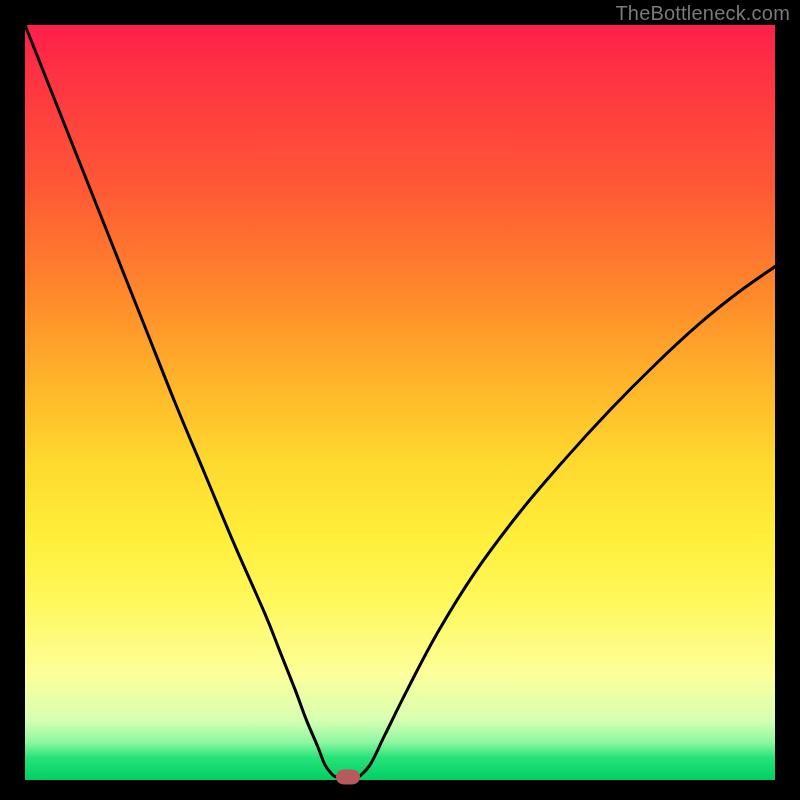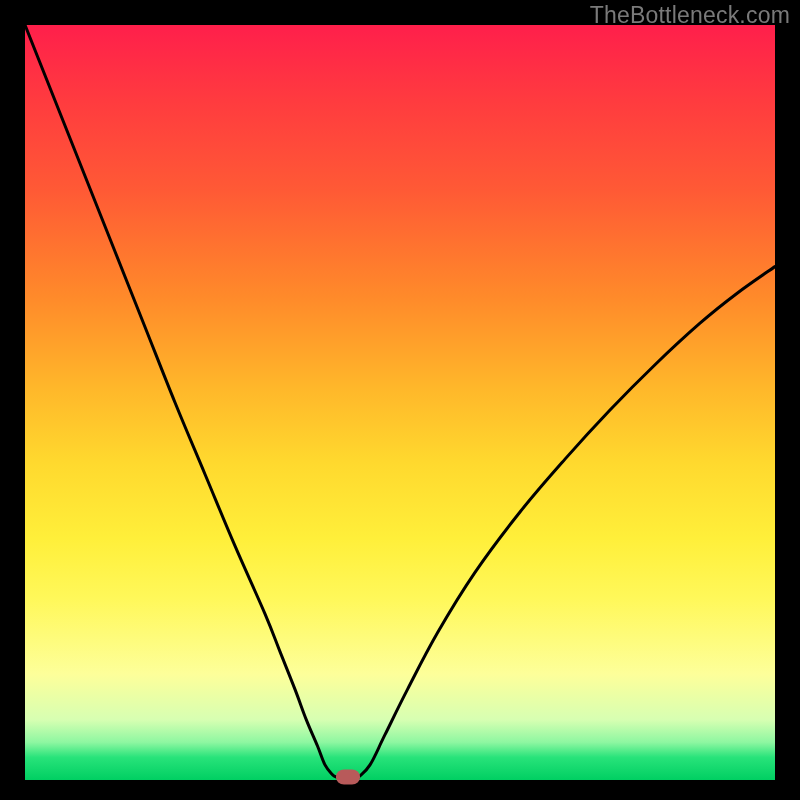--- a/index.html
+++ b/index.html
@@ -54,21 +54,21 @@
     height: 15px;
     background: #b85a5a;
     border-radius: 8px / 7px;
     transform: translate(-50%, -50%);
   }
   .watermark {
     position: absolute;
     top: 2px;
     right: 10px;
     color: #7a7a7a;
-    font-size: 23px;
+    font-size: 20px;
     font-weight: 500;
     letter-spacing: 0.2px;
   }
 </style>
 </head>
 <body>
 
 <div class="frame">
 
   <div class="plot-area">

